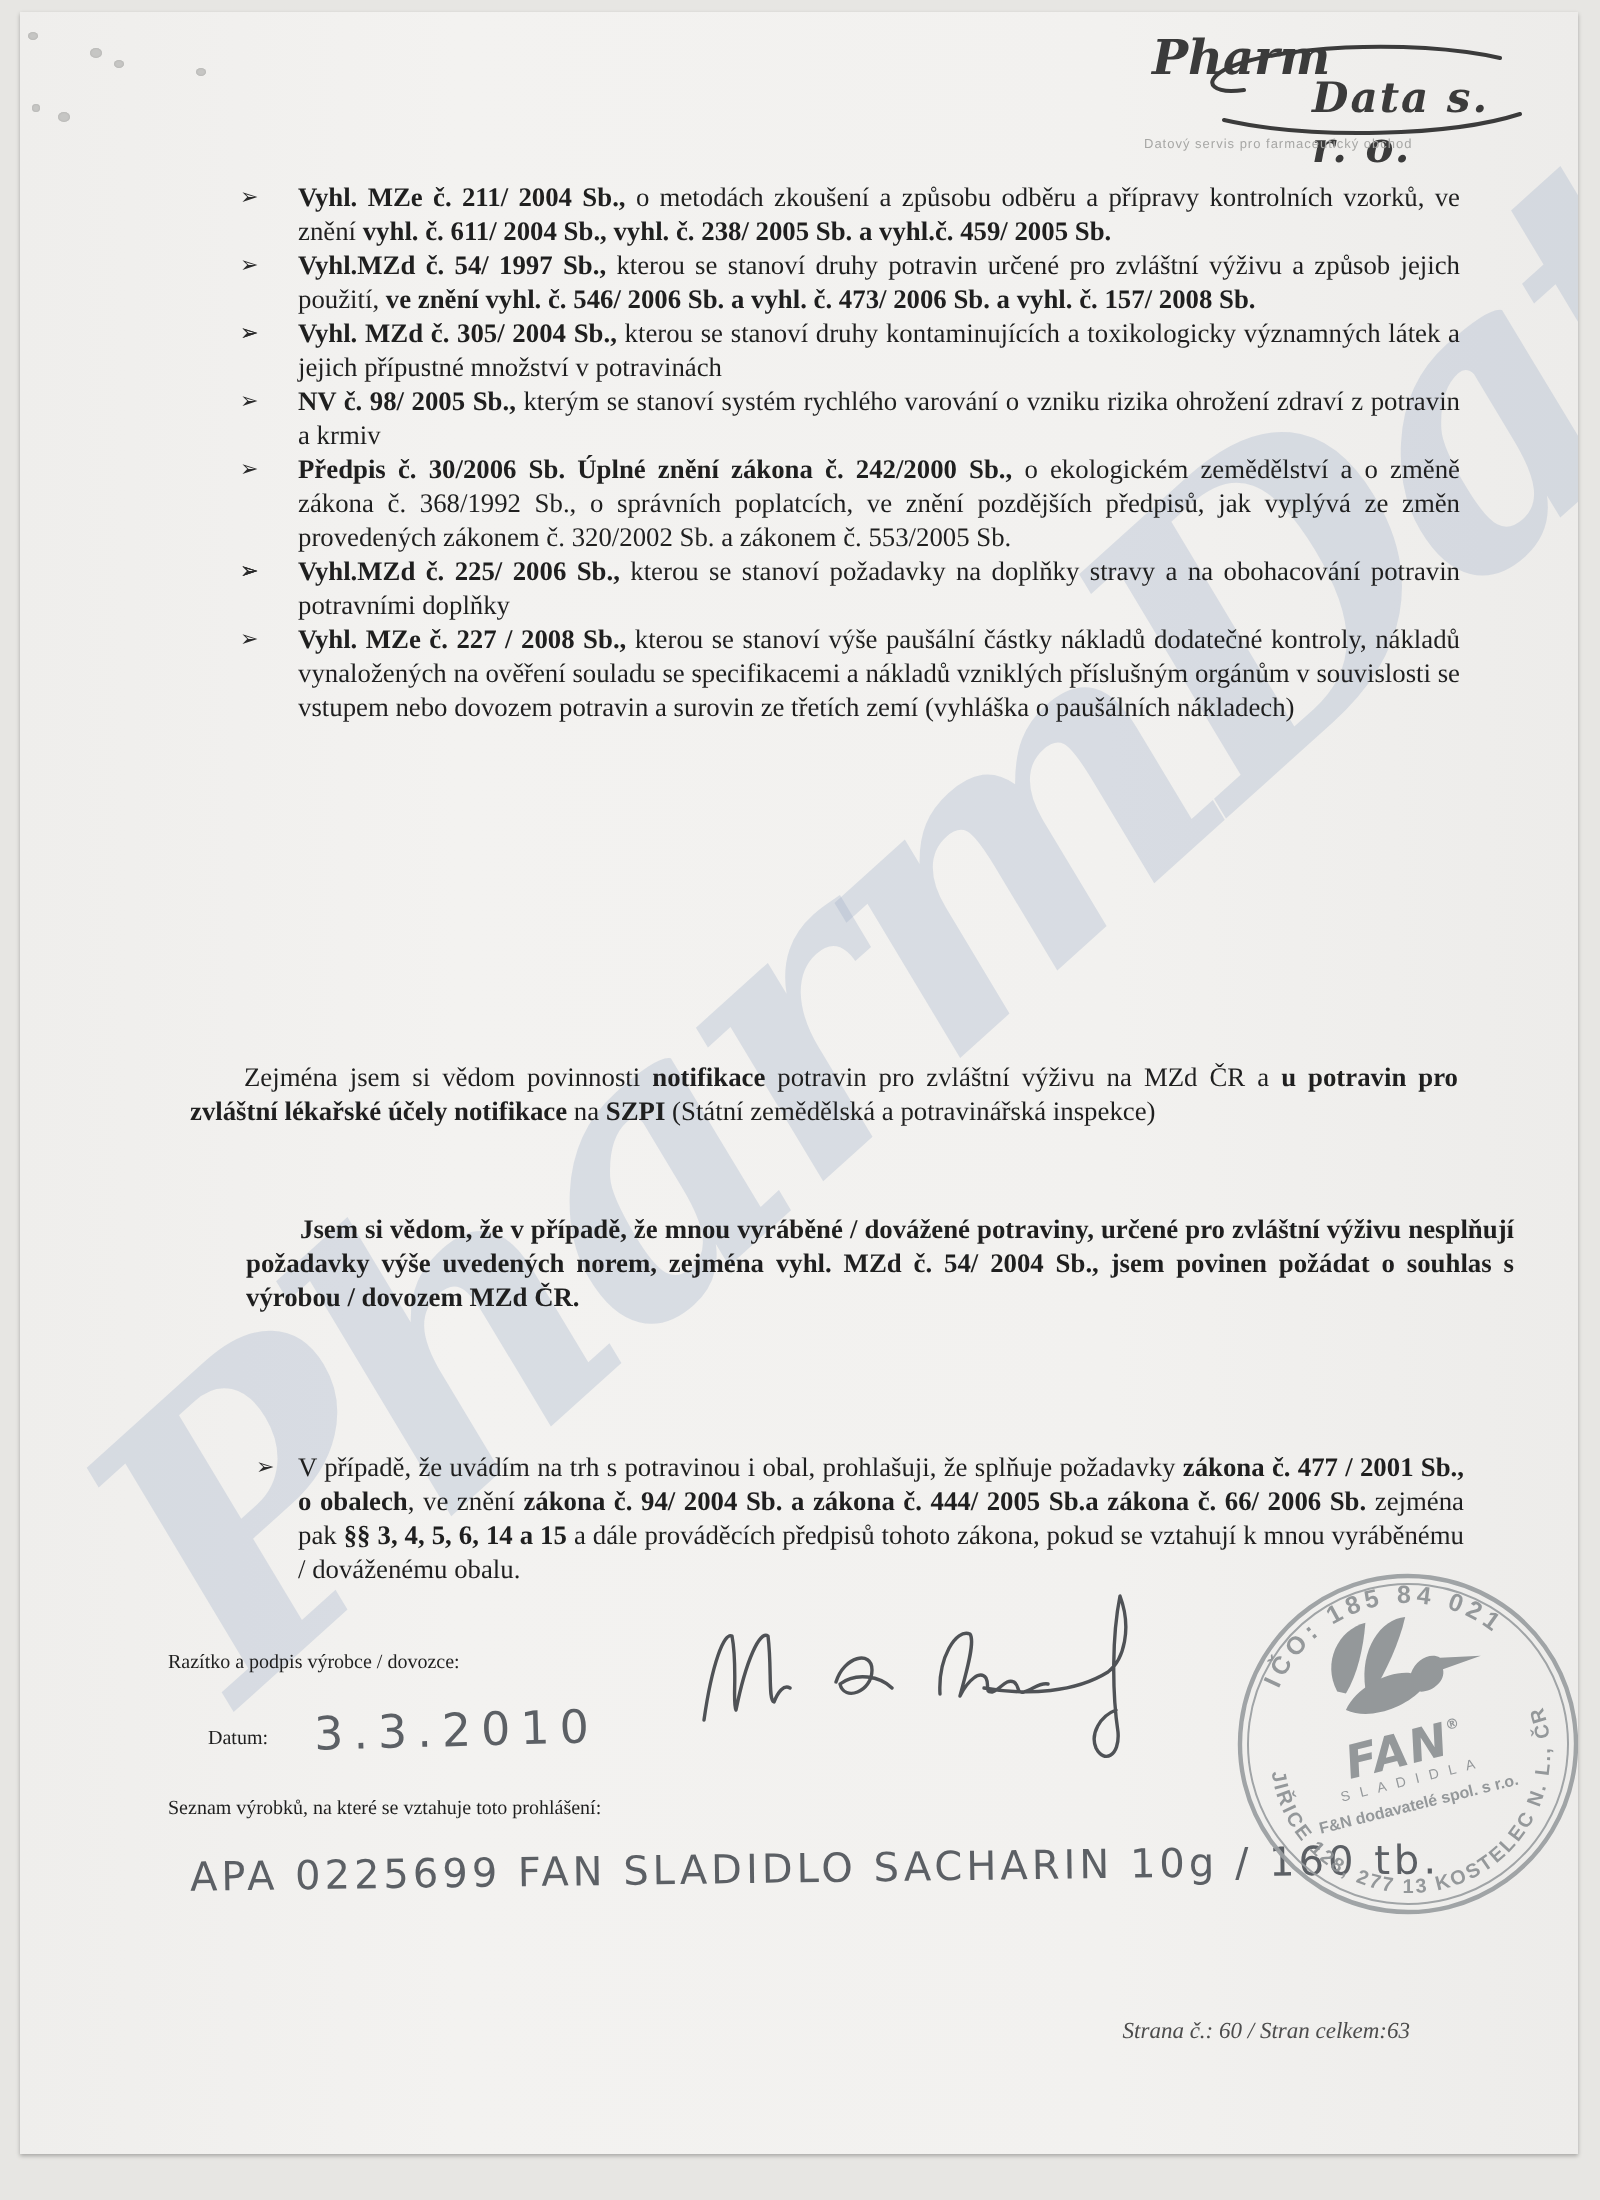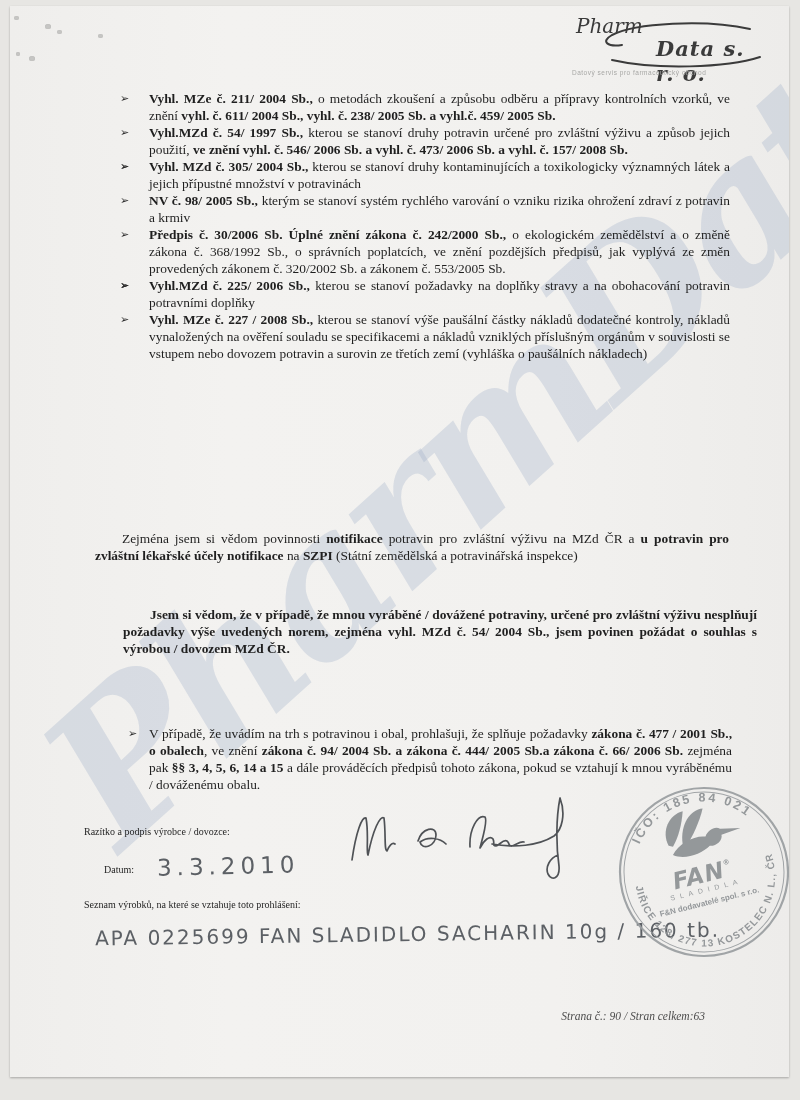--- a/index.html
+++ b/index.html
@@ -27,21 +27,21 @@
   .watermark{
     position:absolute;left:66px;top:688px;height:220px;line-height:220px;
     font-family:"DejaVu Serif", serif;font-style:italic;font-weight:bold;
     font-size:192px;letter-spacing:-9px;white-space:nowrap;
     color:rgba(157,172,200,0.30);
     transform:rotate(-42deg);transform-origin:0 50%;
     pointer-events:none;
   }
 
   .logo{position:absolute;left:550px;top:10px;width:210px;height:62px;color:#3b3b3b;}
-  .logo-pharm{position:absolute;left:16px;top:-2px;font-family:"DejaVu Serif",serif;font-style:italic;font-weight:normal;font-size:20px;}
+  .logo-pharm{position:absolute;left:16px;top:-2px;font-family:"DejaVu Serif",serif;font-style:italic;font-weight:bold;font-size:24px;}
   .logo-data{position:absolute;left:64px;top:20px;font-family:"DejaVu Serif",serif;font-style:italic;font-weight:bold;font-size:21px;letter-spacing:1px;margin-left:32px;}
   .logo-swooshsvg{position:absolute;left:0;top:0;}
   .logo-tagline{position:absolute;left:12px;top:53px;font-family:"Liberation Sans",sans-serif;font-size:6.5px;color:#a7a7a5;letter-spacing:.5px;white-space:nowrap;}
 
   .reg-list{position:absolute;left:108px;top:84px;width:612px;margin:0;padding:0;list-style:none;
     font-size:13.4px;line-height:17px;color:#1f1f1f;}
   .reg-list li{position:relative;padding-left:31px;text-align:justify;}
   .marker{position:absolute;left:2px;top:0;font-family:"DejaVu Sans",sans-serif;font-size:11px;color:#2a2a2a;}
   .b{font-weight:bold;}
 
@@ -146,15 +146,15 @@
       <g fill="#8d9194">
         <path d="M 62,56 C 58,40 70,26 84,26 C 80,38 74,50 66,58 Z"></path>
         <path d="M 76,58 C 78,38 92,26 104,28 C 98,40 88,52 80,60 Z"></path>
         <path d="M 64,66 C 72,56 90,52 100,56 C 104,50 112,48 116,52 L 136,56 L 116,58 C 116,64 108,68 102,66 C 92,72 74,74 64,66 Z"></path>
       </g>
       <text x="88" y="100" text-anchor="middle" font-family="DejaVu Sans, sans-serif" font-size="23" font-weight="bold" font-style="italic" letter-spacing="1"><tspan>FAN</tspan><tspan font-size="7" dy="-12">®</tspan></text>
       <text x="88" y="110" text-anchor="middle" font-family="Liberation Sans, sans-serif" font-size="7" letter-spacing="5">SLADIDLA</text>
       <text x="88" y="123" text-anchor="middle" font-family="Liberation Sans, sans-serif" font-size="8" font-weight="bold">F&amp;N dodavatelé spol. s r.o.</text>
     </svg>
 
-    <div class="footer">Strana č.: 90 / Stran celkem:63</div>
+    <div class="footer">Strana č.: 60 / Stran celkem:63</div>
   </div>
 </div>
 
 </body></html>

